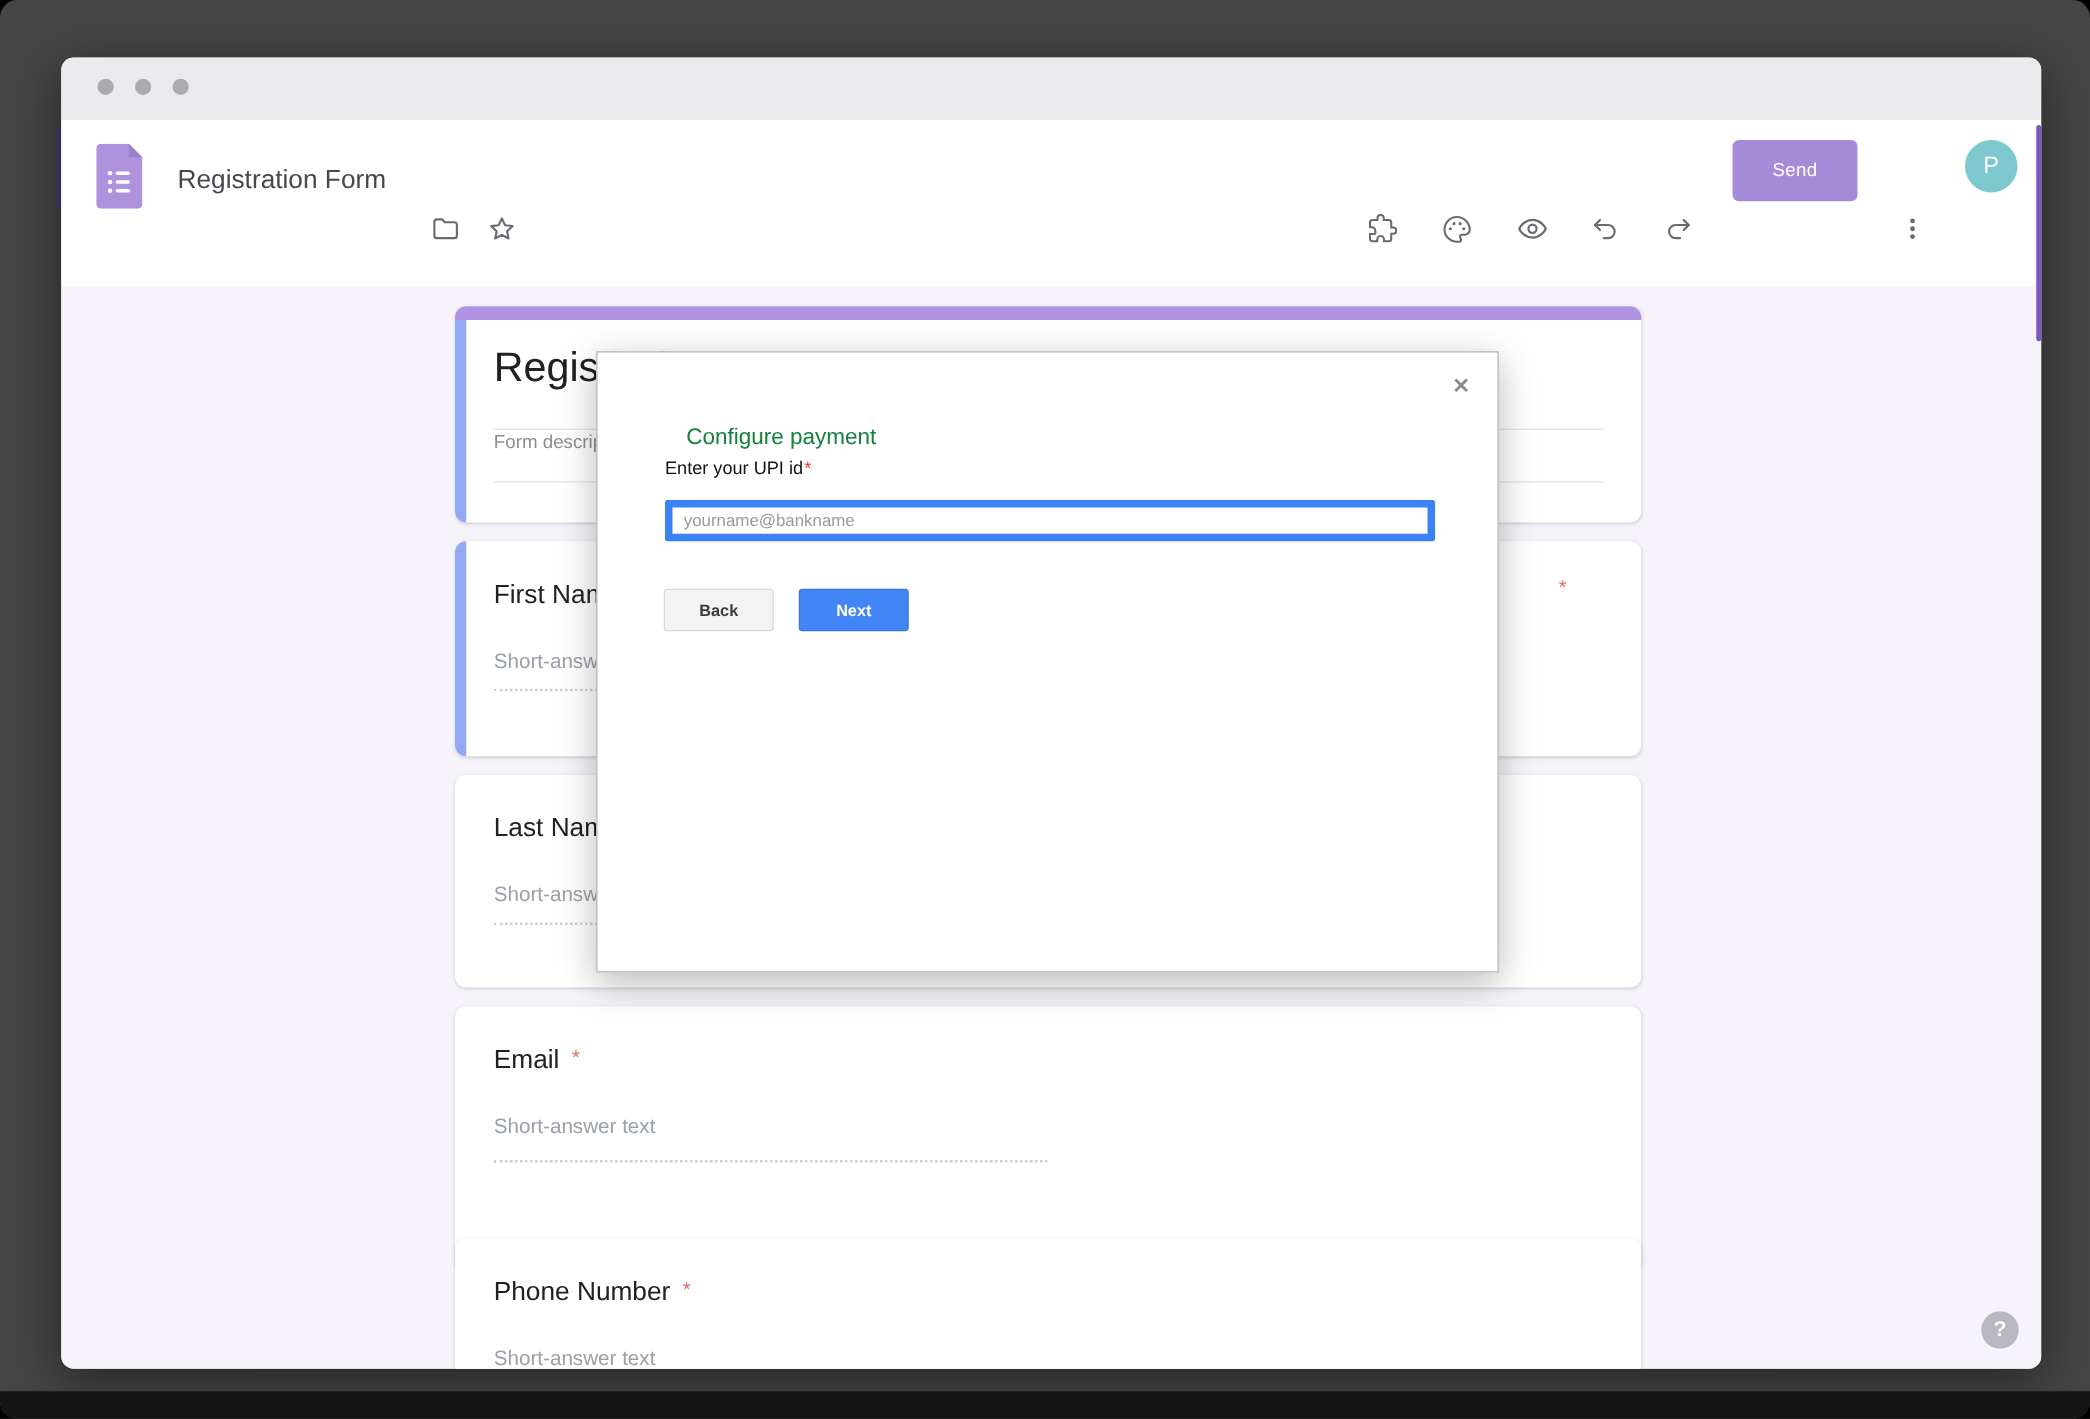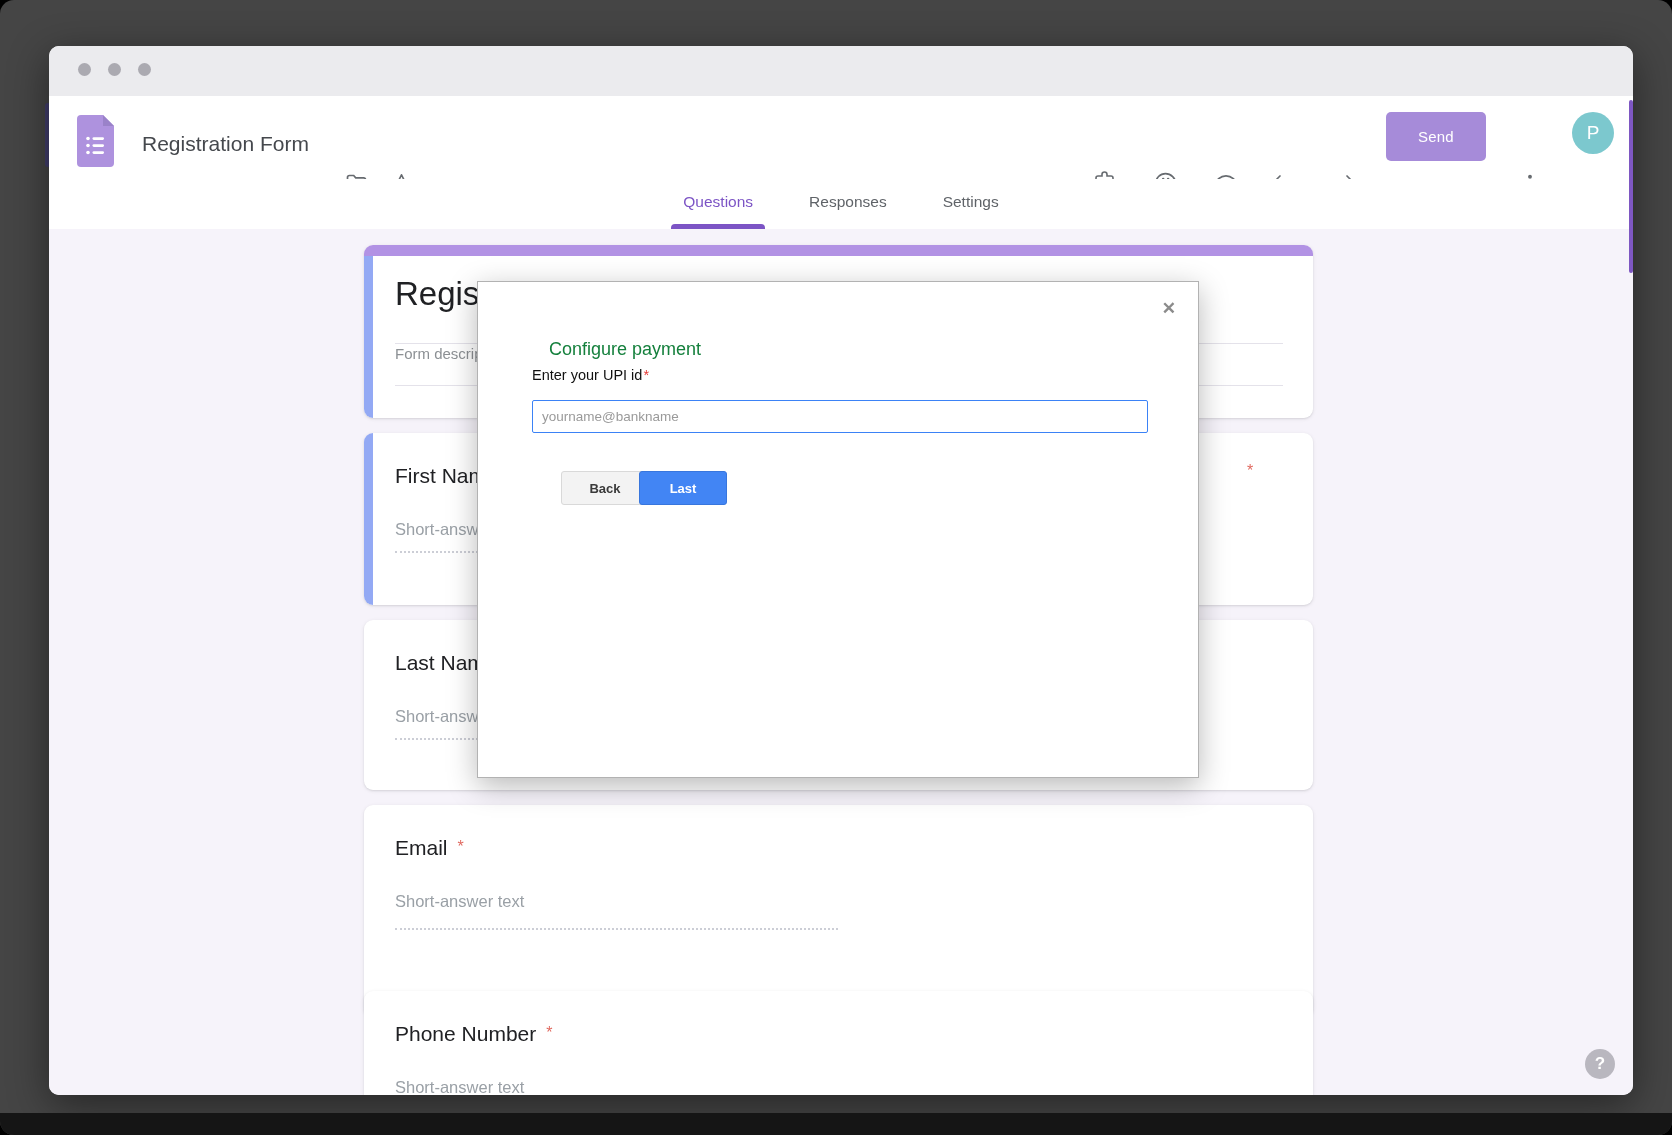--- a/index.html
+++ b/index.html
@@ -48,24 +48,24 @@
   
   .vscroll{position:absolute;left:1580px;top:54px;width:4px;height:173px;background:var(--scrollbar-purple,#7e57c2);border-radius:2px;cursor:grab;}
   .help-fab{position:absolute;left:1536px;top:1003px;width:30px;height:30px;border-radius:50%;background:#b9b7bf;color:#fff;font-size:17px;font-weight:bold;display:flex;align-items:center;justify-content:center;cursor:pointer;}
 
   
   .modal{position:absolute;left:428px;top:235px;width:722px;height:497px;background:#fff;border:1px solid #b2b2b2;box-shadow:0 8px 28px rgba(0,0,0,.28);}
   .modal-close{position:absolute;right:22px;top:16px;font-size:17px;font-weight:bold;color:#8b8b8b;cursor:pointer;}
   .modal-title{position:absolute;left:71px;top:36px;font-size:18px;color:#15803d;margin-top:21px;}
   .modal-label{position:absolute;left:54px;top:85px;font-size:14.5px;color:#111;text-align:center;}
   .modal-label .mreq{color:var(--modal-required,#e53935);margin-left:1px;}
-  .upi-input{position:absolute;left:54px;top:118px;width:616px;height:33px;border:1px solid #3b82f6;border-radius:2px;padding:0 9px;font-size:13.5px;color:#333;}
+  .upi-input{position:absolute;left:54px;top:118px;width:616px;height:33px;border:6px solid #3b82f6;border-radius:2px;padding:0 9px;font-size:13.5px;color:#333;}
   .upi-input::placeholder{color:#9a9a9a;}
   .modal-btn{position:absolute;top:189px;height:34px;font-size:13px;font-weight:bold;border-radius:3px;cursor:pointer;}
-  .btn-back{left:53px;width:88px;background:#f3f3f3;border:1px solid #d9d9d9;color:#3a3a3a;margin-left:30px;}
+  .btn-back{left:53px;width:88px;background:#f3f3f3;border:1px solid #d9d9d9;color:#3a3a3a;}
   .btn-next{left:161px;width:88px;background:var(--next-blue,#4285f4);border:1px solid #3876dd;color:#fff;}
 </style>
 </head>
 <body>
 
 <div class="stage">
   <div class="edge-sliver"></div>
 
   <div class="window">
 
@@ -140,32 +140,20 @@
       <div class="hicon" style="left:1461px;top:67px">
         <svg width="22" height="22" viewBox="0 0 24 24" fill="currentColor">
           <circle cx="12" cy="5.2" r="2.1"></circle>
             <circle cx="12" cy="12" r="2.1"></circle>
             <circle cx="12" cy="18.8" r="2.1"></circle>
         </svg>
       </div>
       <div class="avatar">P</div>
     </div>
 
-    <div class="tabs">
-      <div class="tab active">
-        <span>Questions</span>
-        <div class="underline"></div>
-      </div>
-      <div class="tab">
-        <span>Responses</span>
-      </div>
-      <div class="tab">
-        <span>Settings</span>
-      </div>
-    </div>
 
     <div class="page">
 
       <div class="card" style="top:16px;height:173px;">
         <div class="topbar"></div>
         <div class="leftstrip under-top"></div>
         <div class="form-title">Registration Form</div>
         <div class="thin-line" style="top:98px"></div>
         <div class="form-desc">Form description</div>
         <div class="thin-line" style="top:140px"></div>
@@ -200,19 +188,19 @@
     <div class="vscroll"></div>
 
     <div class="help-fab">?</div>
 
     <div class="modal">
       <div class="modal-close">✕</div>
       <div class="modal-title">Configure payment</div>
       <div class="modal-label"><span>Enter your UPI id</span><span class="mreq">*</span></div>
       <input class="upi-input" type="text" placeholder="yourname@bankname" style="">
       <button class="modal-btn btn-back">Back</button>
-      <button class="modal-btn btn-next">Last</button>
+      <button class="modal-btn btn-next">Next</button>
     </div>
 
   </div>
 
   <div class="stage-bottom"></div>
 </div>
 
 </body></html>

